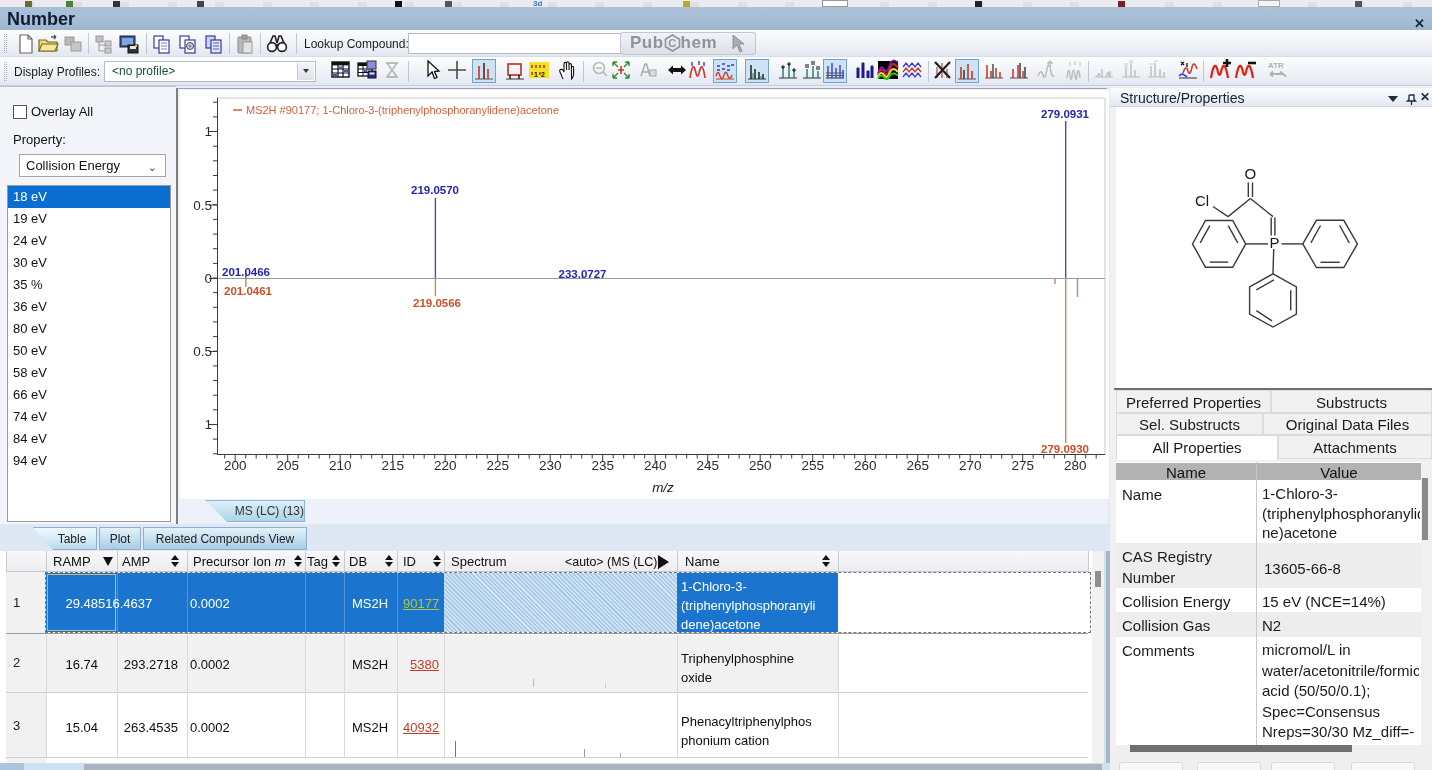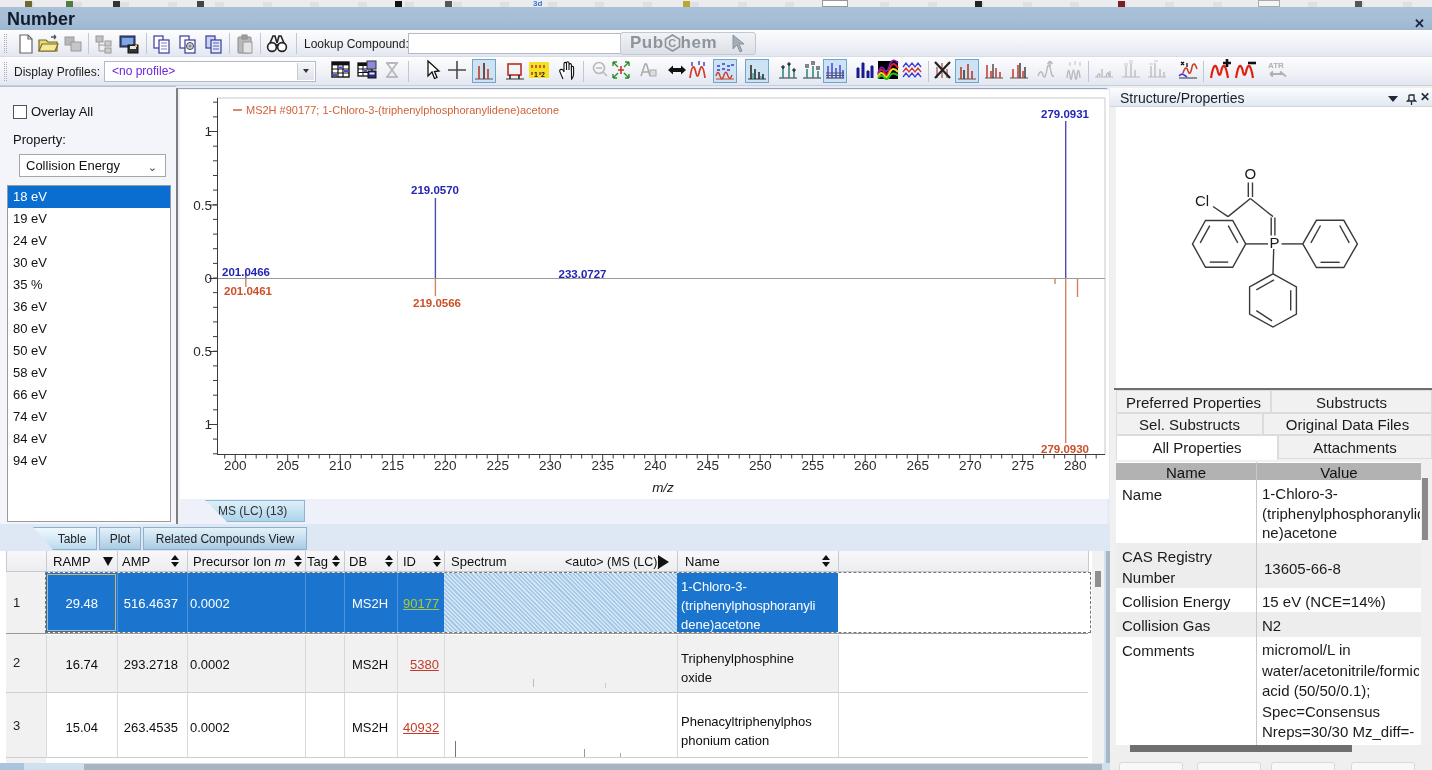--- a/index.html
+++ b/index.html
@@ -27,21 +27,21 @@
 #lp1 { left:31px; top:17px; font-size:13px; color:#111; }
 #lp2 { left:13px; top:45px; font-size:13px; color:#111; }
 #lpsel { left:19px; top:67px; width:147px; height:23px; background:#fff; border:1px solid #a6a6a6; font-size:13px; color:#111; line-height:21px; padding-left:6px; }
 #lpsel .chev { position:absolute; right:8px; top:2px; color:#444; font-size:11px; }
 #lplist { left:7px; top:98px; width:164px; height:337px; background:#fff; border:1px solid #9a9a9a; font-size:13px; color:#111; }
 #lplist .it { height:22px; line-height:22px; padding-left:5px; }
 #lplist .sel { background:#0a6ed1; color:#fff; }
 
 #chartpanel { left:176px; top:88px; width:931px; height:436px; background:#eef1f9; border-left:2px solid #7e7e7e; border-top:1px solid #9aa2b2; }
 #chartwhite { left:2px; top:1px; width:929px; height:409px; background:#fff; }
-#mstab { left:27px; top:411px; width:100px; height:22px; background:linear-gradient(180deg,#ddf0fa 0%,#bcdcee 70%,#aed4ea 100%); border:1px solid #8fb6cf; clip-path:polygon(0 0,100% 0,100% 100%,22px 100%); font-size:12px; color:#333; text-align:left; line-height:21px; padding-left:12px; }
+#mstab { left:27px; top:411px; width:100px; height:22px; background:linear-gradient(180deg,#ddf0fa 0%,#bcdcee 70%,#aed4ea 100%); border:1px solid #8fb6cf; clip-path:polygon(0 0,100% 0,100% 100%,22px 100%); font-size:12px; color:#333; text-align:right; line-height:21px; padding-left:12px; }
 
 #bottompanel { left:0; top:524px; width:1110px; height:246px; background:#dde8f4; }
 .btab { top:3px; height:23px; background:linear-gradient(180deg,#e3f2fa 0%,#bed9ec 65%,#a8cce4 100%); border:1px solid #8fb0ca; font-size:12px; color:#222; text-align:center; }
 #btab1 { left:33px; width:64px; clip-path:polygon(0 0,100% 0,100% 100%,20px 100%); line-height:22px; padding-left:14px; background:linear-gradient(180deg,#eef8fd 0%,#cfe7f4 65%,#b8d9ec 100%); }
 #btab2 { left:99px; width:42px; line-height:22px; }
 #btab3 { left:143px; width:164px; line-height:22px; }
 #btable { left:0px; top:27px; width:1107px; height:232px; background:#fff; border-top:1px solid #aab4c4; }
 
 .hdr { font-size:13px; color:#0d0d0d; top:3px; white-space:nowrap; }
 .ct { font-size:13px; color:#0d0d0d; white-space:nowrap; }
@@ -189,21 +189,21 @@
             <polygon points="8.5,1 15.5,5.2 15.5,12.8 8.5,17 1.5,12.8 1.5,5.2" fill="none" stroke="#8d949e" stroke-width="1.6"></polygon>
             <text x="8.5" y="13" text-anchor="middle" font-size="11" font-weight="bold" fill="#8d949e" font-family="Liberation Sans, sans-serif">C</text>
           </svg></span>hem</div>
     <div class="abs" style="left:726px;top:3px;"><svg width="22" height="22" viewBox="0 0 22 22">
           <path d="M7,2 L7,16 L11,12 L14,19 L16,18 L13,11 L18,11 Z" fill="#a7adb6" stroke="#8d949e" stroke-width="1"></path>
         </svg></div>
   </div>
   <div id="tb2" class="abs toolbar">
     <div class="abs grip" style="left:4px;top:5px;height:19px;"></div>
     <div class="abs tlabel" style="left:14px;top:8px;">Display Profiles:</div>
-    <div class="abs tinput" style="left:104px;top:4px;width:212px;height:21px;font-size:12px;color:#6d28d9;line-height:19px;padding-left:7px;">&lt;no profile&gt;
+    <div class="abs tinput" style="left:104px;top:4px;width:212px;height:21px;font-size:12px;color:#14532d;line-height:19px;padding-left:7px;">&lt;no profile&gt;
       <div class="abs" style="right:1px;top:1px;width:17px;height:17px;background:linear-gradient(180deg,#f4f5f8,#dfe2ea);border-left:1px solid #c5cad4;"></div>
       <div class="abs" style="right:6px;top:7px;width:0;height:0;border-left:3.5px solid transparent;border-right:3.5px solid transparent;border-top:4.5px solid #333;"></div>
     </div>
     <span id="t2icons"><div class="abs" style="left:330px;top:2px;width:24px;height:24px;">
           <svg width="22" height="22" viewBox="0 0 22 22" style="position:absolute;left:0px;top:0px;">
             <rect x="2" y="3" width="17" height="15" fill="#fff" stroke="#111" stroke-width="1.4"></rect>
             <rect x="2" y="3" width="17" height="3.4" fill="#111"></rect>
             <path d="M2,10 h17 M2,14 h17 M8,6 v12 M13,6 v12" stroke="#111" stroke-width="1.2"></path>
             <rect x="9" y="7.5" width="3" height="2" fill="#4a4ad8"></rect>
             <rect x="14" y="11" width="4" height="2" fill="#4a4ad8"></rect>
@@ -698,21 +698,21 @@
         <div class="csep" style="left:838px;top:84px;height:122px;"></div>
         <div class="csep b" style="left:117px;top:22px;height:59px;"></div>
         <div class="csep b" style="left:187px;top:22px;height:59px;"></div>
         <div class="csep b" style="left:305px;top:22px;height:59px;"></div>
         <div class="csep b" style="left:344px;top:22px;height:59px;"></div>
         <div class="csep b" style="left:397px;top:22px;height:59px;"></div>
       </div>
 
     <div class="abs" style="left:47px;top:23px;width:69px;height:57px;border:1px solid #c8b87e;"></div>
     <div class="ct w abs" style="left:46px;width:52px;top:45px;text-align:right;">29.48</div>
-    <div class="ct w abs" style="left:110px;width:68px;top:45px;text-align:right;">516.4637</div>
+    <div class="ct w abs" style="left:98px;width:68px;top:45px;">516.4637</div>
     <div class="ct w abs" style="left:190px;top:45px;">0.0002</div>
     <div class="ct w abs" style="left:352px;top:45px;">MS2H</div>
     <div class="ct abs" style="left:403px;top:45px;color:#aec736;text-decoration:underline;">90177</div>
     <div class="ct w abs" style="left:681px;top:26px;line-height:19px;">1-Chloro-3-<br>(triphenylphosphoranyli<br>dene)acetone</div>
 
     <div class="ct abs" style="left:46px;width:52px;top:106px;text-align:right;">16.74</div>
     <div class="ct abs" style="left:110px;width:68px;top:106px;text-align:right;">293.2718</div>
     <div class="ct abs" style="left:190px;top:106px;">0.0002</div>
     <div class="ct abs" style="left:352px;top:106px;">MS2H</div>
     <div class="ct abs" style="left:410px;top:106px;color:#c43b28;text-decoration:underline;">5380</div>

